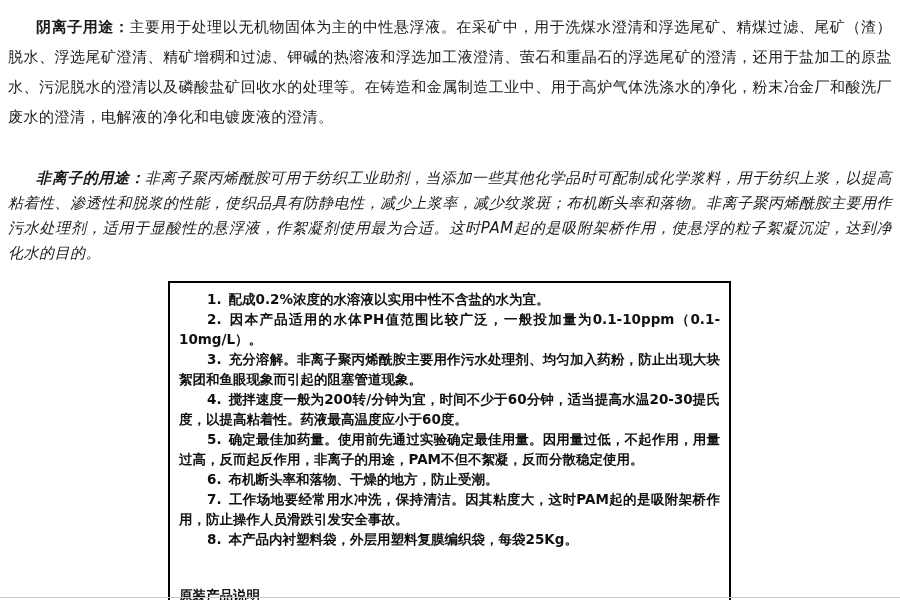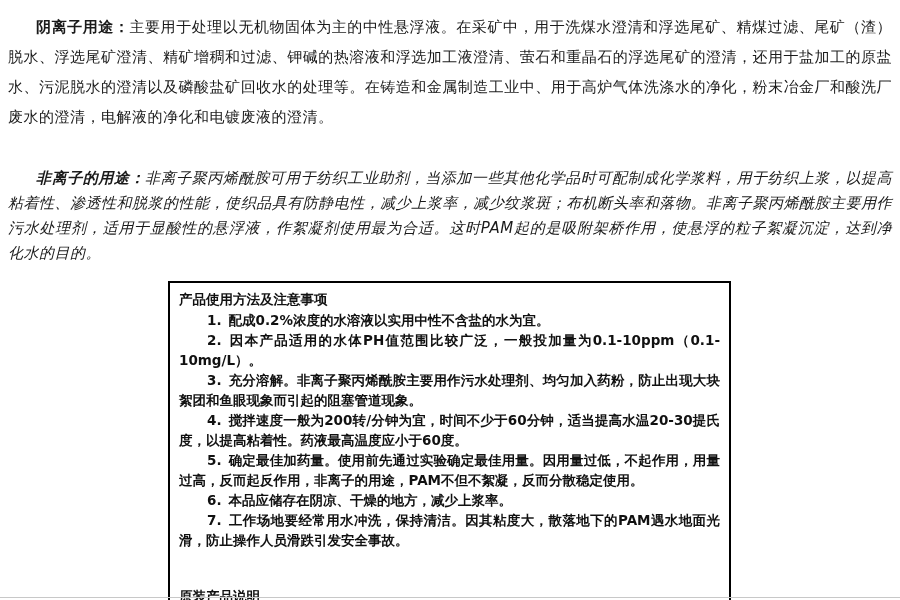--- a/index.html
+++ b/index.html
@@ -77,29 +77,29 @@
 </head>
 <body>
 
 <div class="content">
 
   <p class="para para-1"><span class="first-indent"></span><span class="lead">阴离子用途：</span><span>主要用于处理以无机物固体为主的中性悬浮液。在采矿中，用于洗煤水澄清和浮选尾矿、精煤过滤、尾矿（渣）脱水、浮选尾矿澄清、精矿增稠和过滤、钾碱的热溶液和浮选加工液澄清、萤石和重晶石的浮选尾矿的澄清，还用于盐加工的原盐水、污泥脱水的澄清以及磷酸盐矿回收水的处理等。在铸造和金属制造工业中、用于高炉气体洗涤水的净化，粉末冶金厂和酸洗厂废水的澄清，电解液的净化和电镀废液的澄清。</span></p>
 
   <p class="para para-2"><span class="first-indent"></span><span class="lead">非离子的用途：</span><span>非离子聚丙烯酰胺可用于纺织工业助剂，当添加一些其他化学品时可配制成化学浆料，用于纺织上浆，以提高粘着性、渗透性和脱浆的性能，使织品具有防静电性，减少上浆率，减少纹浆斑；布机断头率和落物。非离子聚丙烯酰胺主要用作污水处理剂，适用于显酸性的悬浮液，作絮凝剂使用最为合适。这时PAM起的是吸附架桥作用，使悬浮的粒子絮凝沉淀，达到净化水的目的。</span></p>
 
   <div class="usage-box">
-    <div class="box-title">产品使用方法及注意事项</div>
 
     <div class="item"><span class="num">1.</span><span>配成0.2%浓度的水溶液以实用中性不含盐的水为宜。</span></div>
     <div class="item"><span class="num">2.</span><span>因本产品适用的水体PH值范围比较广泛，一般投加量为0.1-10ppm（0.1-10mg/L）。</span></div>
     <div class="item"><span class="num">3.</span><span>充分溶解。非离子聚丙烯酰胺主要用作污水处理剂、均匀加入药粉，防止出现大块絮团和鱼眼现象而引起的阻塞管道现象。</span></div>
     <div class="item"><span class="num">4.</span><span>搅拌速度一般为200转/分钟为宜，时间不少于60分钟，适当提高水温20-30提氏度，以提高粘着性。药液最高温度应小于60度。</span></div>
     <div class="item"><span class="num">5.</span><span>确定最佳加药量。使用前先通过实验确定最佳用量。因用量过低，不起作用，用量过高，反而起反作用，非离子的用途，PAM不但不絮凝，反而分散稳定使用。</span></div>
-    <div class="item"><span class="num">6.</span><span>本品应储存在阴凉、干燥的地方，减少上浆率。</span></div>
-    <div class="item"><span class="num">7.</span><span>工作场地要经常用水冲洗，保持清洁。因其粘度大，散落地下的PAM遇水地面光滑，防止操作人员滑跌引发安全事故。</span></div>
+    <div class="item"><span class="num">6.</span><span>布机断头率和落物、干燥的地方，防止受潮。</span></div>
+    <div class="item"><span class="num">7.</span><span>工作场地要经常用水冲洗，保持清洁。因其粘度大，这时PAM起的是吸附架桥作用，防止操作人员滑跌引发安全事故。</span></div>
+    <div class="item"><span class="num">8.</span><span>本产品内衬塑料袋，外层用塑料复膜编织袋，每袋25Kg。</span></div>
 
     <div class="orig-title">原装产品说明</div>
     <div class="note">1、保证是原厂一次性包装、保证是100%原装、保证给予最优惠的价格</div>
 
   </div>
 
 </div>
 
 <div class="page-bottom-divider"></div>
 

